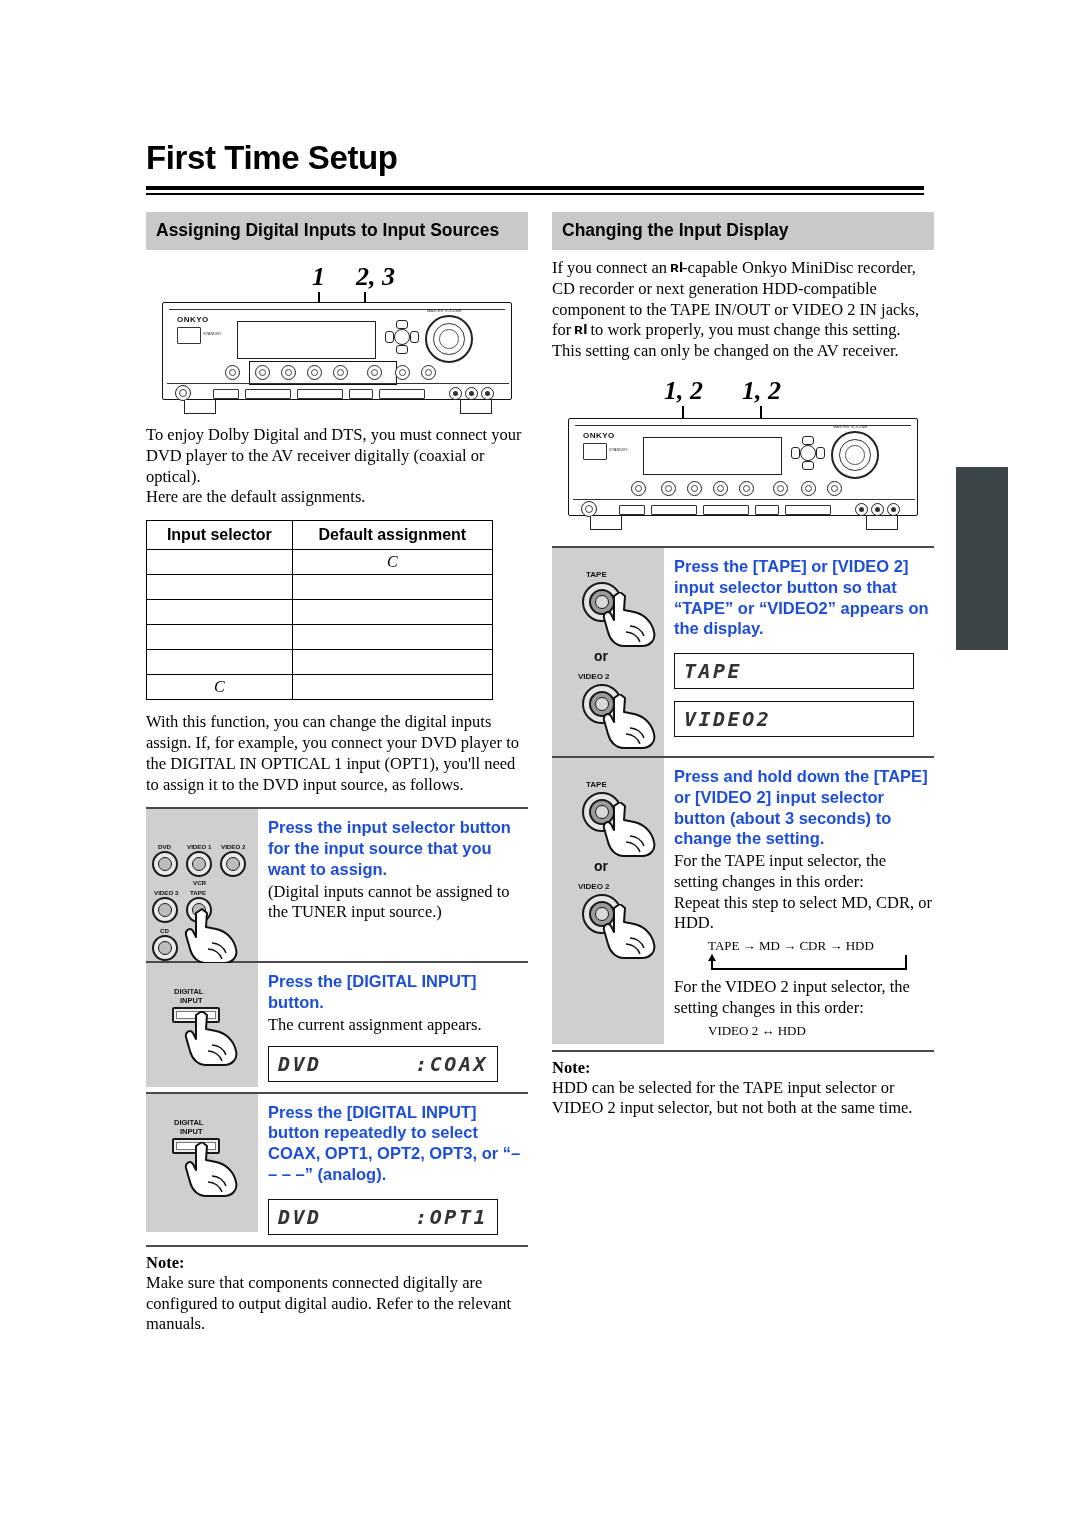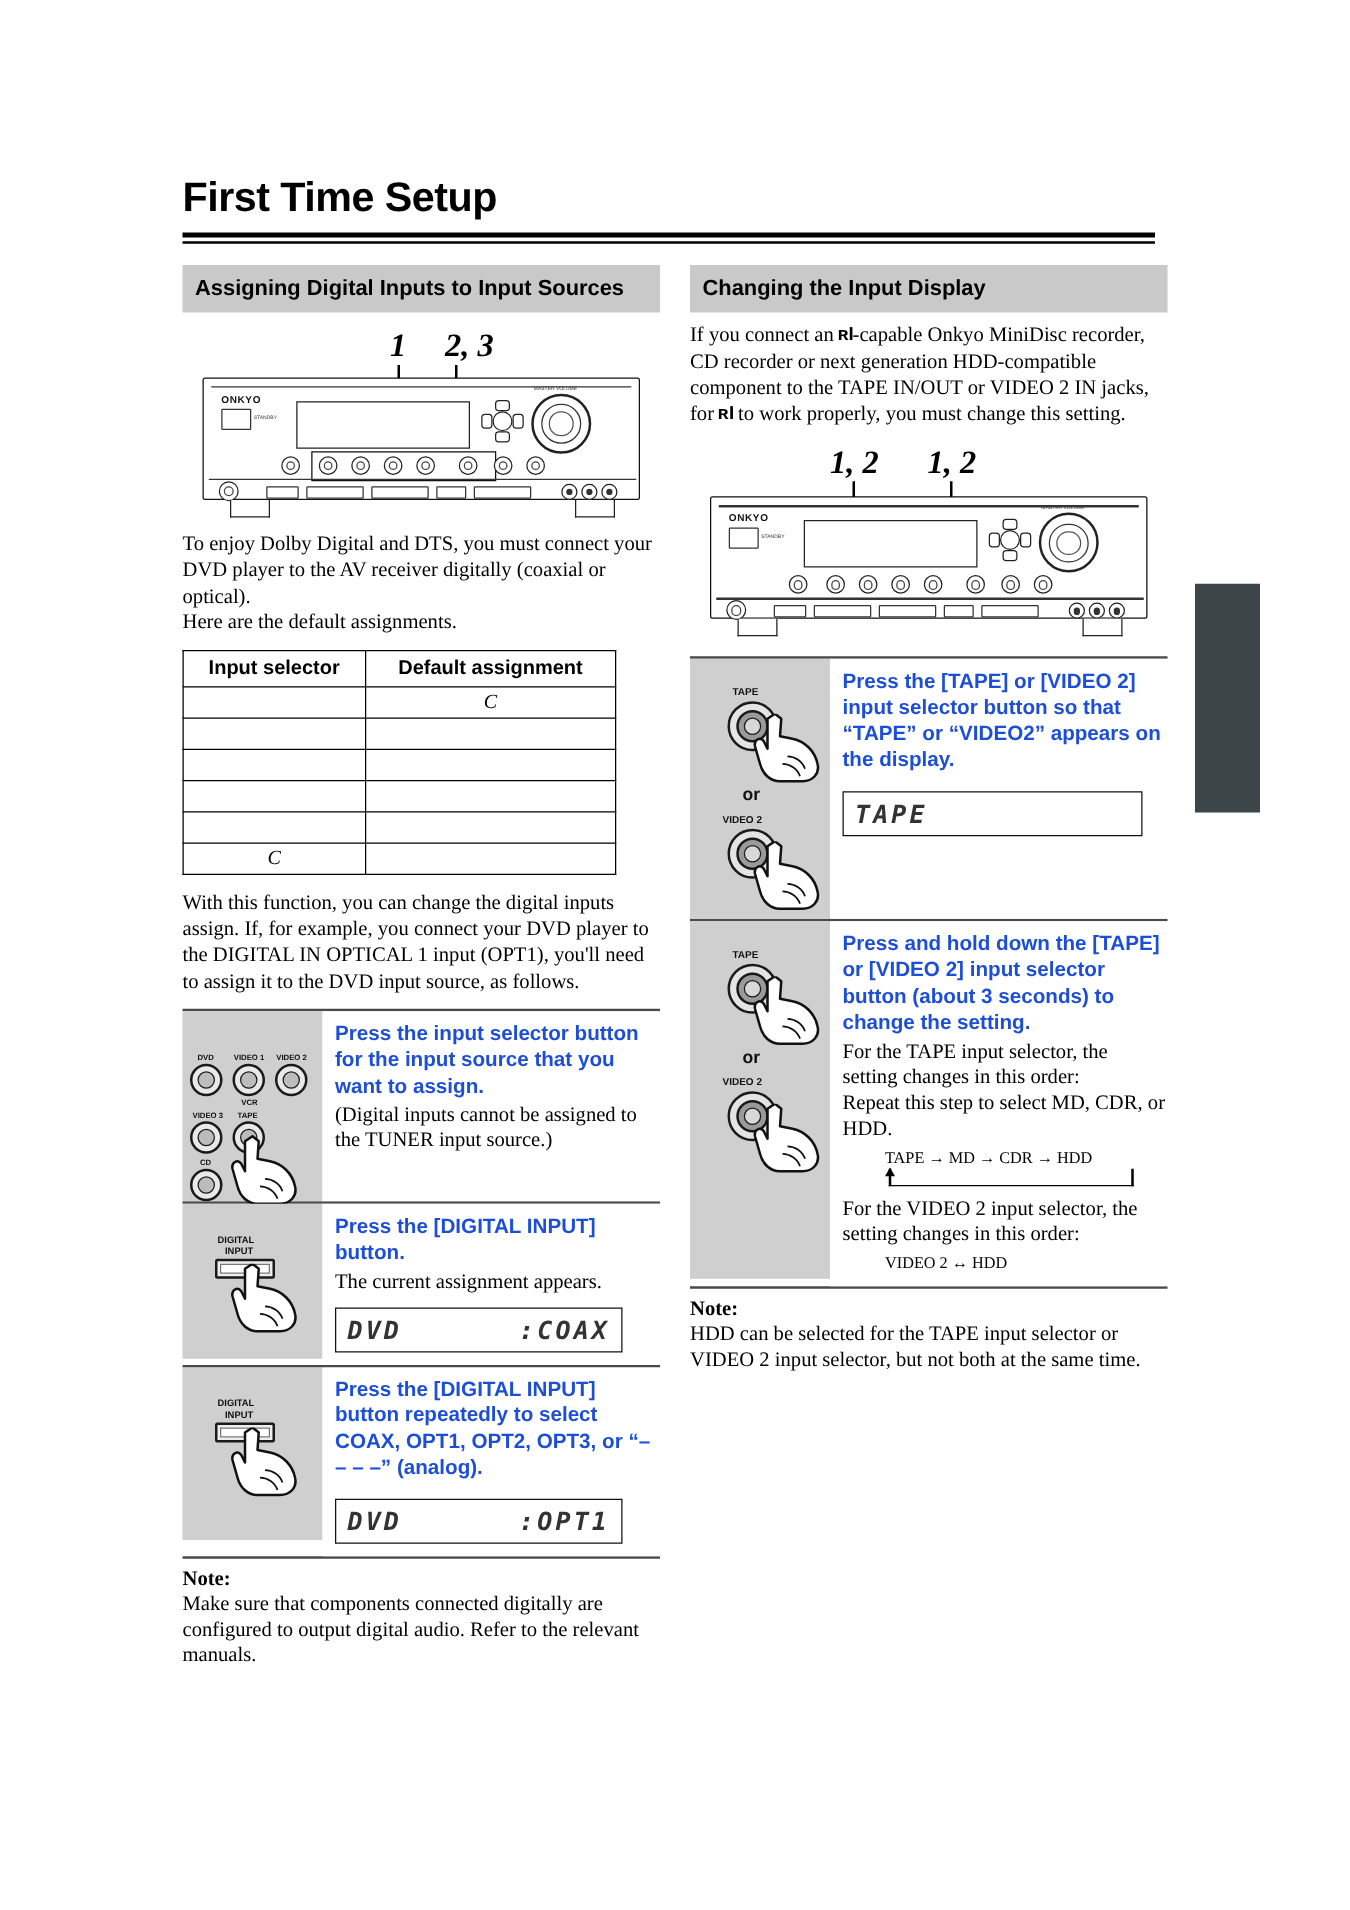--- a/index.html
+++ b/index.html
@@ -344,20 +344,21 @@
 
     <p class="note-title">Note:</p>
     <p class="note-text">Make sure that components connected digitally are configured to output digital audio. Refer to the relevant manuals.</p>
   </div>
 
   <div class="col col-right">
 
     <div class="sec-head">Changing the Input Display</div>
 
     <p class="body" style="margin-top:8px;"><span>If you connect an </span><span class="ri"><span class="r1">я</span>I</span><span>-capable Onkyo MiniDisc recorder, CD recorder or next generation HDD-compatible component to the TAPE IN/OUT or VIDEO 2 IN jacks, for </span><span class="ri"><span class="r1">я</span>I</span><span> to work properly, you must change this setting.</span></p>
+    <p class="body">This setting can only be changed on the AV receiver.</p>
 
     <div class="callout-wrap" style="height:172px;margin-top:12px;">
       <div class="callout-nums" style="left:112px;top:2px;">1, 2</div>
       <div class="callout-nums" style="left:190px;top:2px;">1, 2</div>
       <div class="lead-line" style="left:130px;top:32px;height:76px;"></div>
       <div class="lead-line" style="left:208px;top:32px;height:76px;"></div>
 
       <div class="receiver" style="left:16px;top:44px;width:350px;height:98px;position:absolute;">
         <div class="rcv-hline" style="left:6px;right:6px;top:6px;width:auto;"></div>
         <div class="rcv-logo" style="left:14px;top:12px;font-size:8px;">ONKYO</div>
@@ -416,20 +417,23 @@
           <svg class="hand" style="left:50px;top:146px;" width="58" height="56" viewBox="0 0 58 56">
             <path d="M12 4 L18 0 L23 4 L22 18 L32 20 C42 22 50 30 52 40 C54 48 48 54 40 54 L22 54 C14 54 8 48 6 40 L2 26 C1 21 6 18 9 22 L12 28 Z" fill="#ffffff" stroke="#111111" stroke-width="2" stroke-linejoin="round"></path>
             <path d="M28 34 C34 34 40 38 42 44" fill="none" stroke="#111111" stroke-width="1.4"></path>
             <path d="M24 40 C30 40 36 44 38 50" fill="none" stroke="#111111" stroke-width="1.4"></path>
           </svg>
         </div>
         <div class="step-body">
           <p class="step-title">Press the [TAPE] or [VIDEO 2] input selector button so that “TAPE” or “VIDEO2” appears on the display.</p>
           <div class="lcd" style="margin-top:14px;width:240px;height:36px;">
             <span class="l">TAPE</span>
+          </div>
+          <div class="lcd" style="margin-top:12px;width:240px;height:36px;">
+            <span class="l">VIDEO2</span>
           </div>
         </div>
       </div>
 
       <div class="step-sep"></div>
       <div class="step">
         <div class="step-illus" style="height:286px;">
           <div class="ib-lab" style="left:34px;top:22px;font-size:8px;">TAPE</div>
           <div class="ib-big" style="left:30px;top:34px;"></div>
           <svg class="hand" style="left:50px;top:44px;" width="58" height="56" viewBox="0 0 58 56">

